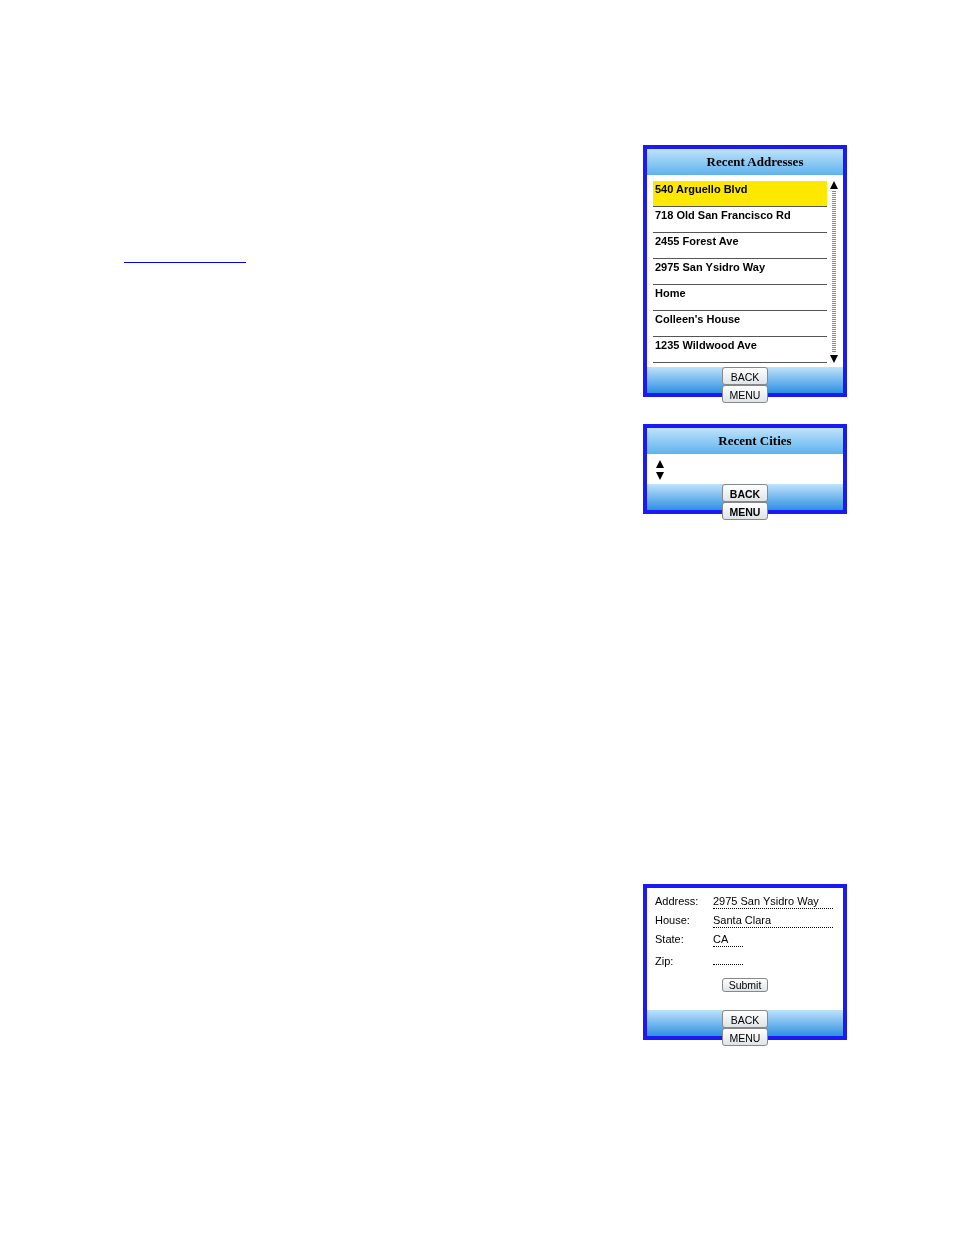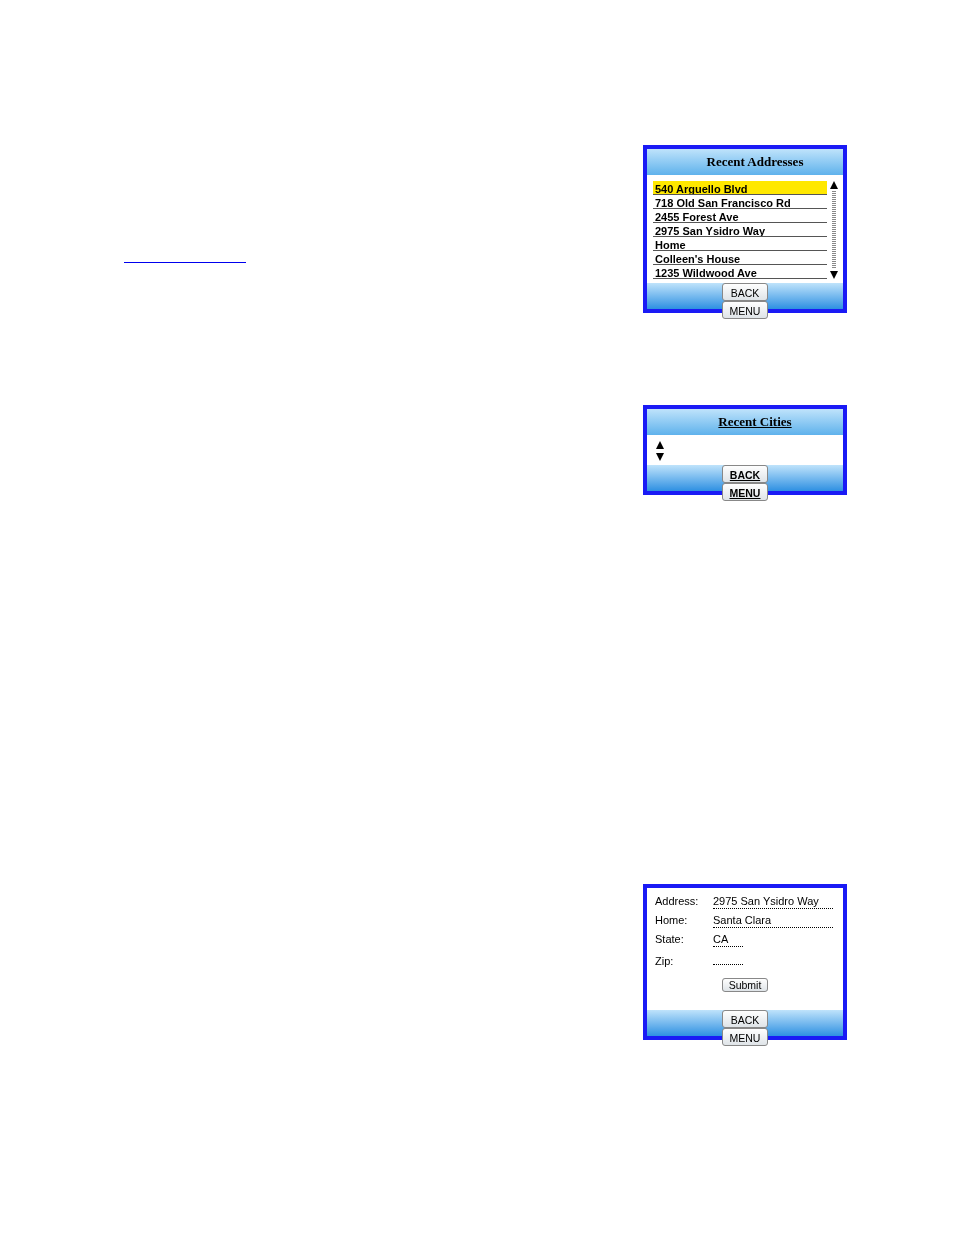--- a/index.html
+++ b/index.html
@@ -43,21 +43,21 @@
   }
   .device-body {
     display: flex;
     padding: 6px 4px 4px 6px;
     background: #fff;
   }
   .list {
     flex: 1 1 auto;
   }
   .list-row {
-    height: 14px;
+    height: 26px;
     line-height: 17px;
     padding-left: 2px;
     font-size: 11px;
     font-family: Verdana, Arial, sans-serif;
     font-weight: bold;
     color: #000;
     border-bottom: 1px solid #555;
     background: #fff;
     cursor: pointer;
     white-space: nowrap;
@@ -173,21 +173,21 @@
             </svg>
         </span>
       </div>
     </div>
     <div class="device-footer">
       <div class="pill-btn">BACK</div>
       <div class="pill-btn">MENU</div>
     </div>
   </div>
 
-  <div class="device" style="left:643px; top:405px;text-decoration:underline;">
+  <div class="device" style="left:643px; top:424px;">
     <div class="device-header">Recent Cities</div>
     <div class="device-body">
       <div class="sb">
         <span class="sb-arrow">
           <svg width="8" height="8">
               <polygon points="4,0 8,8 0,8" fill="#000"></polygon>
             </svg>
         </span>
         <div class="sb-track"></div>
         <span class="sb-arrow">
@@ -203,21 +203,21 @@
     </div>
   </div>
 
   <div class="device" style="left:643px; top:884px;">
     <div class="form-body">
       <div class="form-row">
         <span class="form-label">Address:</span>
         <span class="form-input-wrap" style="min-width:120px;">2975 San Ysidro Way</span>
       </div>
       <div class="form-row">
-        <span class="form-label">Home:</span>
+        <span class="form-label">House:</span>
         <span class="form-input-wrap" style="min-width:120px;">Santa Clara</span>
       </div>
       <div class="form-row">
         <span class="form-label">State:</span>
         <span class="form-input-wrap" style="min-width:30px;">CA</span>
       </div>
       <div class="form-row">
         <span class="form-label">Zip:</span>
         <span class="form-input-wrap" style="min-width:30px;"></span>
       </div>

